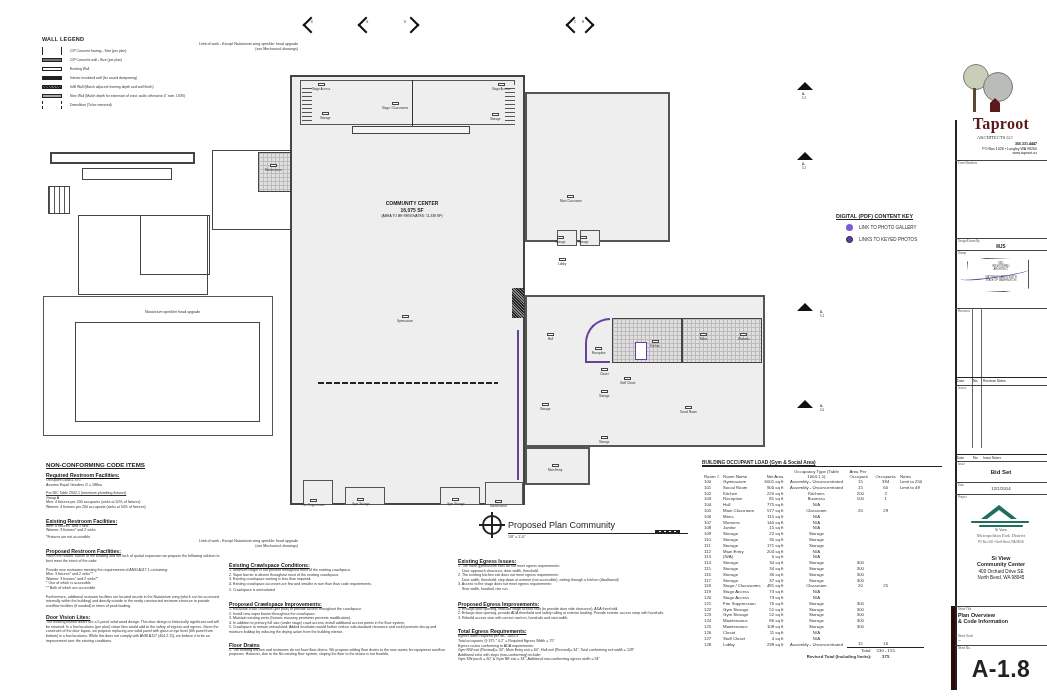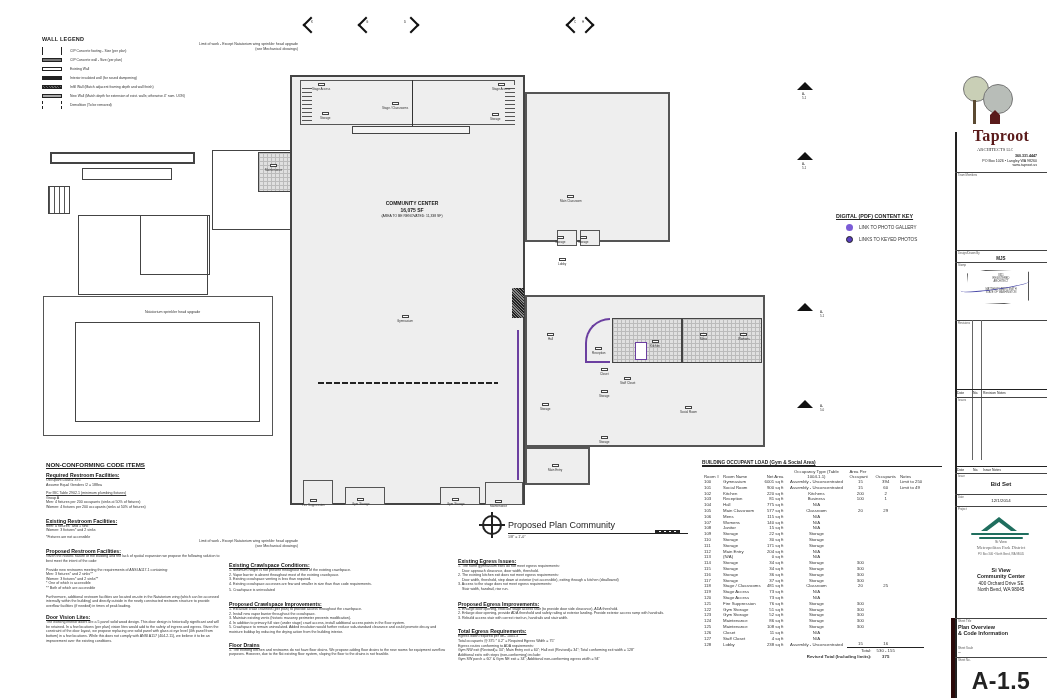--- a/index.html
+++ b/index.html
@@ -27,21 +27,21 @@
   .elev-marker { position: absolute; width: 0; height: 0; border-left: 8px solid transparent; border-right: 8px solid transparent; border-bottom: 8px solid #111; }
   .elev-label { position: absolute; font-size: 3px; color: #333; }
 
   
   #occ-table { border-collapse: collapse; font-size: 4.3px; color: #333; }
   #occ-table td, #occ-table th { padding: 0 2px; height: 5.8px; line-height: 5.8px; white-space: nowrap; font-weight: normal; vertical-align: bottom; }
   #occ-table th { line-height: 5px; }
   .c { text-align: center; } .r { text-align: right; }
 
   
-  #title-block { position: absolute; left: 955px; top: 12px; width: 92px; height: 510px; }
+  #title-block { position: absolute; left: 955px; top: 0; width: 92px; height: 510px; }
   .tb-line { position: absolute; left: 0; width: 92px; border-top: 1px solid #444; }
   .tb-vline { position: absolute; width: 0; border-left: 1.5px solid #666; }
   .tb-label { position: absolute; font-size: 2.8px; color: #555; }
   .tb-center { position: absolute; left: 0; width: 92px; text-align: center; }
 </style>
 </head>
 <body>
 
 <div id="wall-legend" class="abs" style="left:42px; top:36px; width:200px;">
   <div class="title">WALL LEGEND</div>
@@ -648,14 +648,14 @@
   <div class="tb-line" style="top:606px;"></div>
   <div class="tb-label" style="left:3px; top:607px;">Sheet Title</div>
   <div class="abs" style="left:3px; top:612px; font-size:5.4px; font-weight:bold; line-height:6.4px;">
     <div>Plan Overview</div>
     <div>&amp; Code Information</div>
   </div>
   <div class="tb-label" style="left:3px; top:634px;">Sheet Scale</div>
   <div class="tb-label" style="left:3px; top:638px;">---</div>
   <div class="tb-line" style="top:645px;"></div>
   <div class="tb-label" style="left:3px; top:646px;">Sheet No.</div>
-  <div class="tb-center" style="top:656px; font-size:23px; font-weight:bold; letter-spacing:0.5px;">A-1.5</div>
+  <div class="tb-center" style="top:656px; font-size:23px; font-weight:bold; letter-spacing:0.5px;">A-1.8</div>
 </div>
 
 </body></html>

